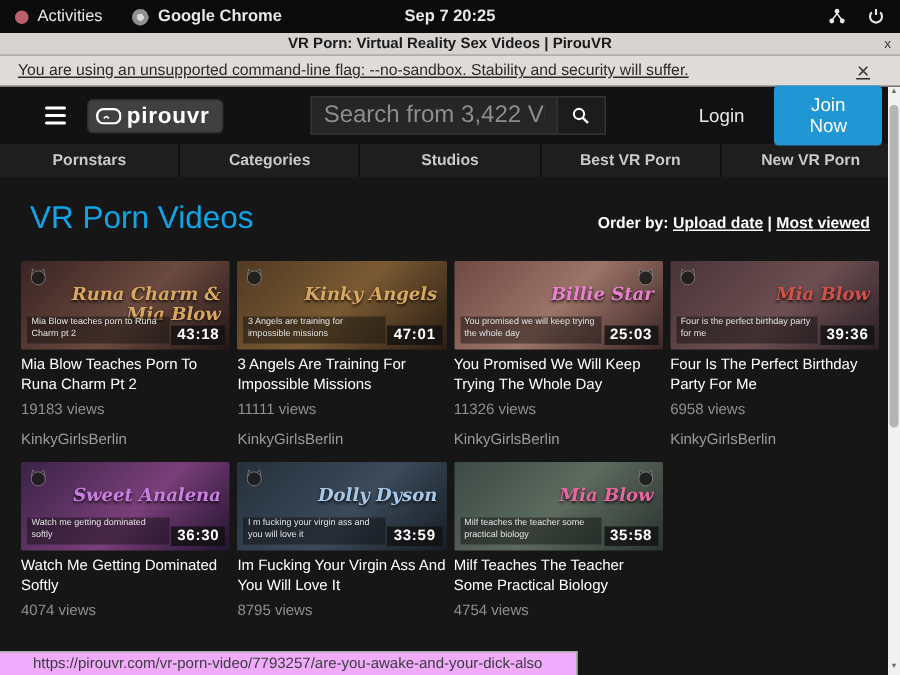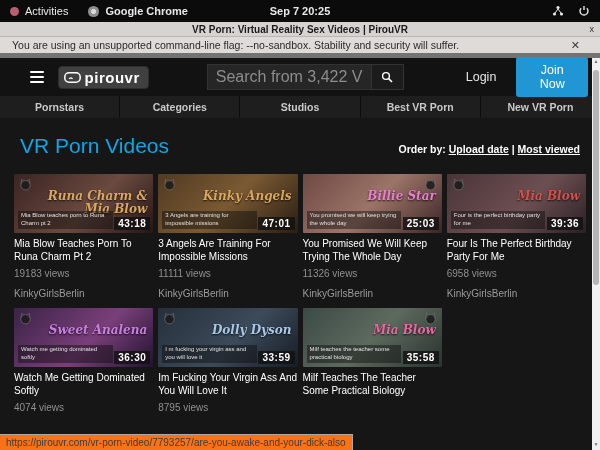--- a/index.html
+++ b/index.html
@@ -15,22 +15,22 @@
   .sys-left { display:flex; align-items:center; gap:6px; }
   .sys-center { position:absolute; left:0; right:0; text-align:center; font-weight:bold; pointer-events:none; }
   .sys-right { margin-left:auto; display:flex; align-items:center; gap:14px; z-index:2; }
   .sys-right svg { display:block; }
 
   
   .tabbar { height:15px; background:#d6d3d1; border-bottom:1px solid #b9b6b3; display:flex;
             align-items:center; color:#1b1b1b; font-size:10px; font-weight:bold; position:relative; }
   .tabbar .tab-title { flex:1; text-align:center; }
   .tabbar .tab-close { position:absolute; right:6px; font-weight:normal; color:#333; font-size:9px; cursor:default; }
-  .infobar { height:21px; background:#dedbd9; border-bottom:5px solid #737373; display:flex;
-             align-items:center; font-size:10.5px; color:#2b2b2b; padding:0 12px; }
+  .infobar { height:21px; background:#dedbd9; border-bottom:1px solid #737373; display:flex;
+             align-items:center; font-size:10.5px; color:#2b2b2b; padding:0 12px;text-decoration:underline; }
   .infobar .msg { flex:1; }
   .infobar .close { color:#3a3a3a; font-size:11px; margin-right:8px; }
 
   
   .header { height:38px; background:#121212; display:flex; align-items:center; padding:0 12px; gap:10px; }
   .burger { width:16px; display:flex; flex-direction:column; gap:3px; margin-left:18px; }
   .burger span { height:2px; background:#fff; border-radius:1px; }
   .logo { display:flex; align-items:center; gap:4px; background:#404040; border:1px solid #2e2e2e;
           border-radius:4px; padding:2px 8px 2px 5px; margin-left:4px; }
   .logo-text { color:#fff; font-weight:bold; font-size:15px; letter-spacing:.5px; }
@@ -68,22 +68,22 @@
   .caption { position:absolute; bottom:4px; left:4px; max-width:68%; font-size:6px; color:#e0e0e0;
              background:rgba(10,10,10,.45); padding:1px 3px; line-height:1.3; pointer-events:none; }
   .duration { position:absolute; bottom:3px; right:3px; background:rgba(15,15,15,.78); color:#fff;
               font-size:10px; font-weight:bold; padding:1px 4px; letter-spacing:.5px; }
   .vtitle { color:#fff; font-size:10px; line-height:1.25; margin-top:5px; min-height:25px; cursor:pointer; }
   .views { color:#8f8f8f; font-size:10px; margin-top:5px; }
   .studio { display:block; color:#9b9b9b; font-size:10px; margin-top:9px; margin-bottom:9px;
             text-decoration:none; cursor:pointer; }
 
   
-  .statusbar { position:absolute; left:0; bottom:0; background:#f97316; border:1px solid #a9a9a9;
-               border-left:none; border-bottom:none; color:#3c3c3c; font-size:10px; padding:2px 6px;
+  .statusbar { position:absolute; left:0; bottom:0; background:#f0abfc; border:1px solid #a9a9a9;
+               border-left:none; border-bottom:none; color:#3c3c3c; font-size:10px; padding:2px 22px;
                white-space:nowrap; z-index:5; }
 
   
   .scrollbar { position:absolute; top:58px; right:0; bottom:0; width:8px; background:#f1f1f1;
                z-index:6; display:flex; flex-direction:column; align-items:center; }
   .sb-arrow { color:#6f6f6f; font-size:5px; line-height:6px; height:8px; }
   .sb-thumb { width:6px; height:215px; background:#b5b5b5; border-radius:3px; margin-top:4px; }
   .sb-down { position:absolute; bottom:1px; }
 </style>
 </head>
@@ -263,20 +263,21 @@
       <div class="thumb" style="background:linear-gradient(135deg,#3c4a46,#5d6a5e 50%,#2a3330)">
         <svg class="mask" width="15" height="15" viewBox="0 0 20 20">
             <path d="M4 9 L5 3 L8 6 Z M16 9 L15 3 L12 6 Z" fill="#222" stroke="#888" stroke-width="0.8"></path>
             <circle cx="10" cy="11" r="6.2" fill="#1b1b1b" stroke="#888" stroke-width="0.8"></circle>
           </svg>
         <div class="oname" style="color:#e8679f">Mia Blow</div>
         <div class="caption">Milf teaches the teacher some practical biology</div>
         <div class="duration">35:58</div>
       </div>
       <div class="vtitle">Milf Teaches The Teacher Some Practical Biology</div>
+      <div class="views">4754 views</div>
 
     </div>
   </div>
 </div>
 
 <div class="statusbar">https://pirouvr.com/vr-porn-video/7793257/are-you-awake-and-your-dick-also</div>
 
 <div class="scrollbar">
   <div class="sb-arrow">▲</div>
   <div class="sb-thumb"></div>

